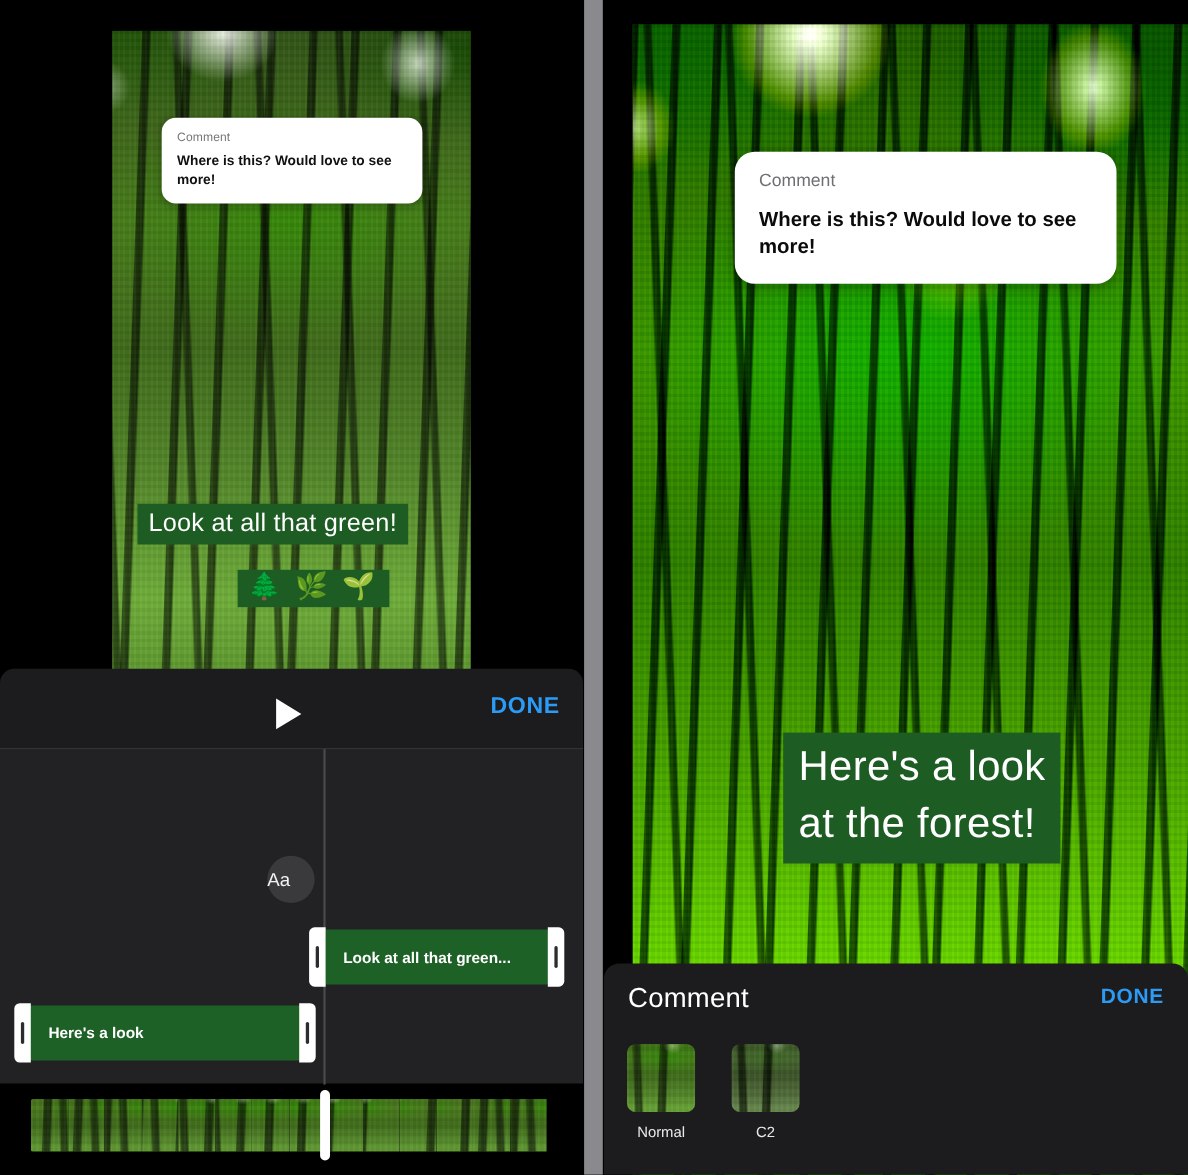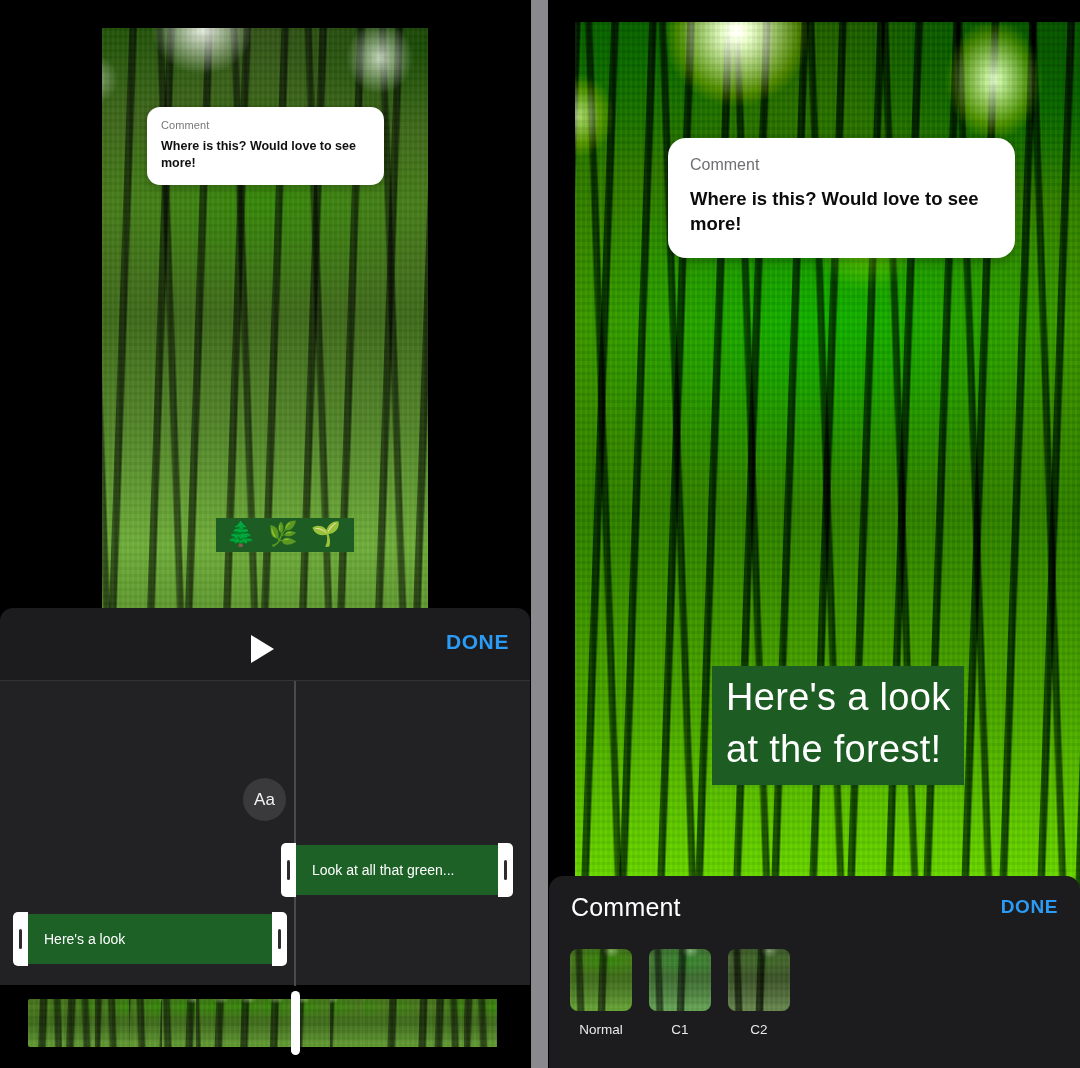--- a/index.html
+++ b/index.html
@@ -111,37 +111,37 @@
     border-top: 1px solid #333;
   }
   .playhead-line {
     position: absolute; left: 294px; top: 0; width: 2px; height: 305px;
     background: #4a4a4c;
   }
   .aa-btn {
     position: absolute; left: 243px; top: 778px;
     width: 43px; height: 43px; border-radius: 50%;
     background: #3a3a3c;
-    display: flex; align-items: center; justify-content: center;
+    display: flex; align-items: center; 
     color: #f2f2f2; font-size: 17px; font-weight: 400;
   }
   .clip {
     position: absolute; height: 50px;
     background: #1d6127; border-radius: 3px;
     display: flex; align-items: center;
   }
   .clip .handle {
     position: absolute; top: -2px; width: 15px; height: 54px;
     background: #fff; display: flex; align-items: center; justify-content: center;
   }
   .clip .handle.l { left: -13px; border-radius: 5px 0 0 5px; }
   .clip .handle.r { right: -13px; border-radius: 0 5px 5px 0; }
   .clip .handle i { display: block; width: 2.5px; height: 20px; background: #2c2c2e; border-radius: 2px; }
   .clip .label {
-    color: #fff; font-size: 14px; font-weight: 400;
+    color: #fff; font-size: 14px; font-weight: 700;
     padding-left: 18px; white-space: nowrap; overflow: hidden;
   }
   .clip-a { left: 294px; top: 845px; width: 206px; }
   .clip-b { left: 26px;  top: 914px; width: 248px; }
 
   .filmstrip {
     position: absolute; left: 28px; top: 999px;
     width: 474px; height: 48px;
     display: flex; overflow: hidden; border-radius: 2px;
   }
@@ -181,21 +181,21 @@
   }
   .filters-head {
     position: absolute; left: 0; top: 0; width: 100%; height: 62px;
     display: flex; align-items: center; justify-content: space-between;
     padding: 0 22px 0 22px;
   }
   .filters-title { color: #fff; font-size: 25px; font-weight: 400; letter-spacing: .2px; }
   .done-right { color: #2b9bf5; font-size: 19px; font-weight: 600; letter-spacing: .6px; }
   .filter-row {
     position: absolute; left: 18px; top: 70px;
-    display: flex; gap: 11px; width: 513px; overflow: hidden;
+    display: flex; gap: 27px; width: 513px; overflow: hidden;
   }
   .filter-item { width: 68px; flex: 0 0 68px; text-align: center; }
   .thumb {
     width: 68px; height: 68px; border-radius: 11px; overflow: hidden; position: relative;
     border: 3px solid transparent;
   }
   .filter-item.selected .thumb { border-color: #fff; }
   .thumb .forest { position: absolute; inset: 0; background-size: 180% 180%; background-position: 40% 45%; }
   .filter-name { margin-top: 8px; color: #e9e9ea; font-size: 13.5px; }
 </style>
@@ -207,20 +207,21 @@
   <div class="left-panel">
 
     <div class="left-video">
       <div class="forest" style="position:absolute;inset:0;background-size:160% 120%;background-position:50% 35%;"></div>
 
       <div class="comment-card-sm">
         <div class="comment-label-sm">Comment</div>
         <div class="comment-text-sm">Where is this? Would love to see more!</div>
       </div>
 
+      <div class="banner-sm">Look at all that green!</div>
       <div class="emoji-sm">🌲 🌿 🌱</div>
     </div>
 
     <div class="left-toolbar">
       <div class="play-tri"></div>
       <div class="done-left">DONE</div>
     </div>
 
     <div class="timeline">
       <div class="playhead-line"></div>
@@ -320,26 +321,20 @@
       </div>
       <div class="filter-row" id="filter-row">
           <div class="filter-item">
             <div class="thumb">
               <div class="forest "></div>
             </div>
             <div class="filter-name">Normal</div>
           </div>
           <div class="filter-item">
             <div class="thumb">
-              <div class="forest cool"></div>
-            </div>
-            <div class="filter-name">C1</div>
-          </div>
-          <div class="filter-item">
-            <div class="thumb">
               <div class="forest moody"></div>
             </div>
             <div class="filter-name">C2</div>
           </div>
         </div>
     </div>
   </div>
 </div>
 
 </body></html>

